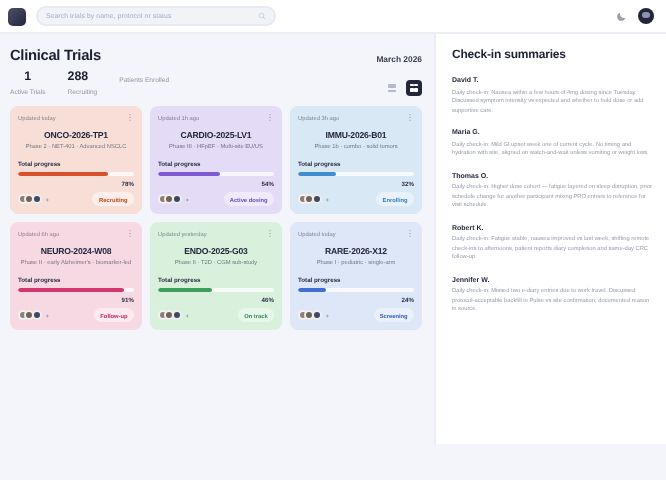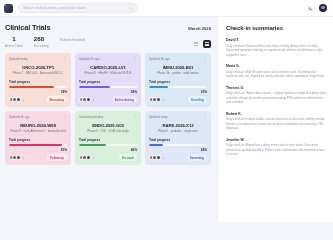--- a/index.html
+++ b/index.html
@@ -48,21 +48,21 @@
     content:""; position:absolute; left:2.3px; top:2px;
     width:3.4px; height:3.4px; border-radius:50%;
     background:#8e93ad;
   }
 
   
   .body { flex: 1 1 auto; display: flex; min-height: 0; }
 
   
   .main { flex: 1 1 auto; min-width: 0; padding: 6px 6px 0 5px; display: flex; flex-direction: column; }
-  .main-head { display: flex; align-items: center; justify-content: space-between; }
+  .main-head { display: flex; align-items: flex-end; justify-content: space-between; }
   .page-title { font-size: 7.4px; font-weight: bold; color: #1d2033; letter-spacing: -.15px; }
   .month { font-size: 4.2px; font-weight: bold; color: #3a3e55; padding-top: 2px; }
 
   .stats-row { display: flex; align-items: flex-end; justify-content: space-between; margin-top: 4px; }
   .stats { display: flex; gap: 11px; }
   .stat-val { font-size: 6.2px; font-weight: bold; color: #1d2033; line-height: 1; text-align: left; }
   .stat-lbl { font-size: 3.3px; color: #8f94a8; margin-top: 1.5px; white-space: nowrap; }
   .stat:first-child .stat-val, .stat:first-child .stat-lbl { text-align: center; }
 
   .view-toggle { display: flex; gap: 3px; align-items: center; }

